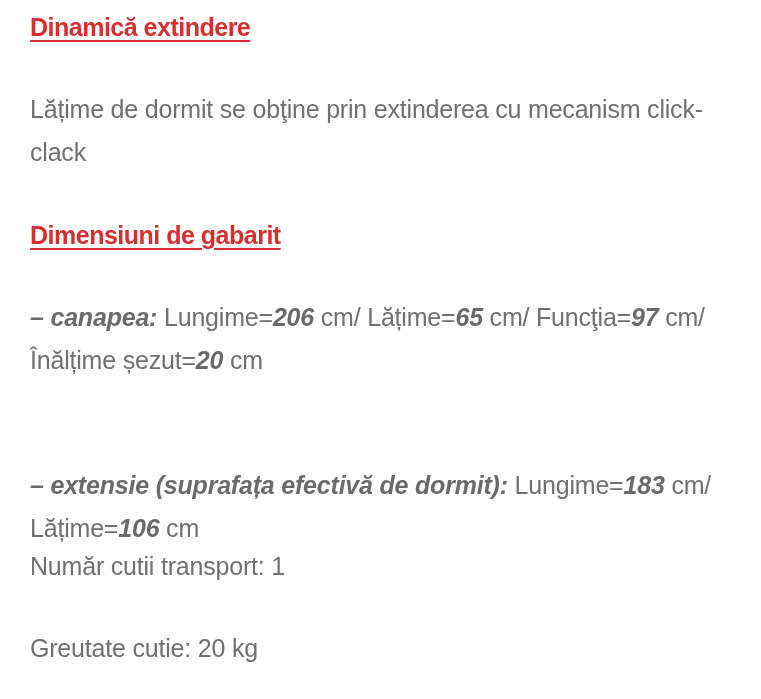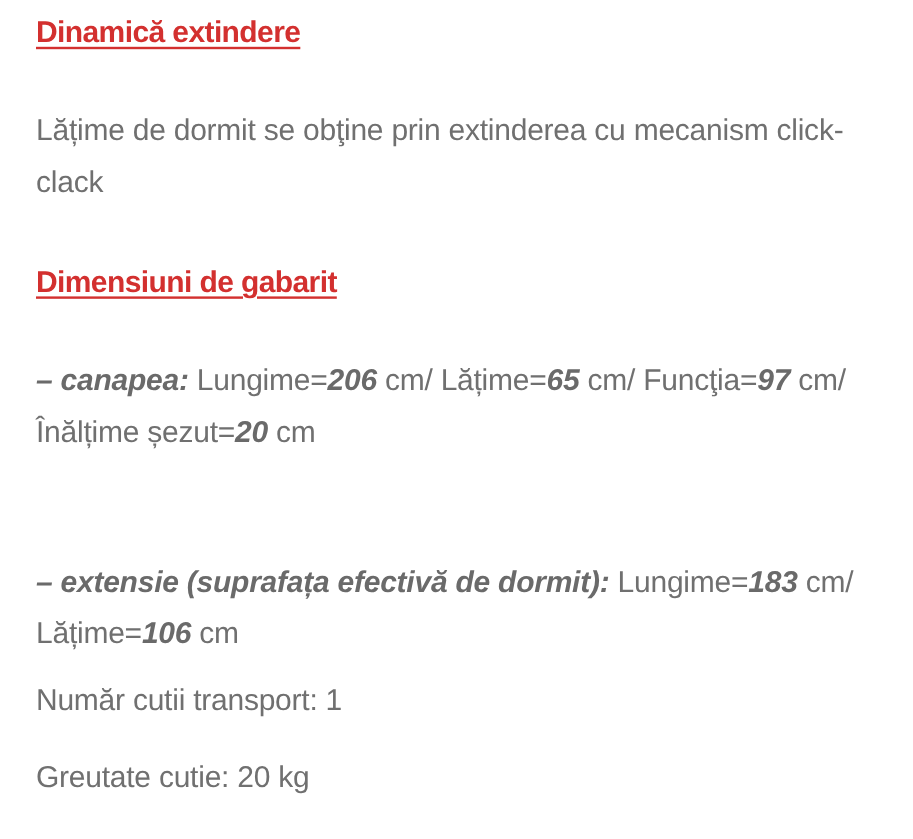--- a/index.html
+++ b/index.html
@@ -20,16 +20,16 @@
   <div class="block heading" style="top:214px;">Dimensiuni de gabarit</div>
 
   <div class="block" style="top:296px;">
     <span class="b">– canapea:</span><span> Lungime=</span><span class="b">206</span><span> cm/ Lățime=</span><span class="b">65</span><span> cm/ Funcţia=</span><span class="b">97</span><span> cm/ Înălțime șezut=</span><span class="b">20</span><span> cm</span>
   </div>
 
   <div class="block" style="top:444px;margin-top:20px;">
     <span class="b">– extensie (suprafața efectivă de dormit):</span><span> Lungime=</span><span class="b">183</span><span> cm/ Lățime=</span><span class="b">106</span><span> cm</span>
   </div>
 
-  <div class="block" style="top:563px;">Număr cutii transport: 1</div>
+  <div class="block" style="top:545px;">Număr cutii transport: 1</div>
 
   <div class="block" style="top:627px;">Greutate cutie: 20 kg</div>
 </div>
 
 </body></html>

